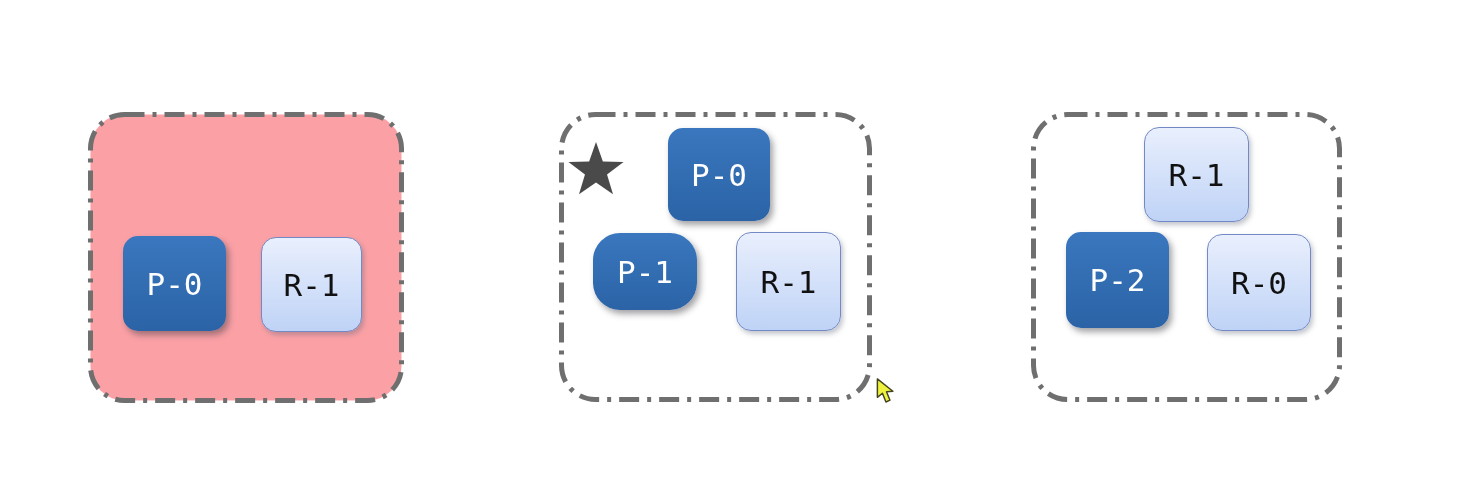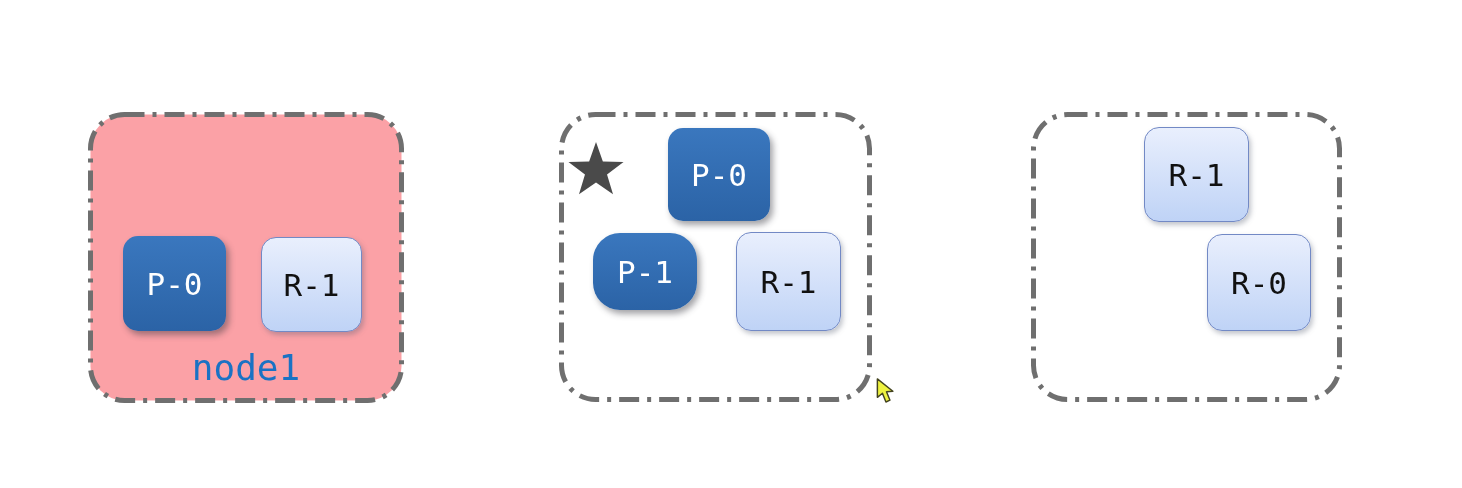--- a/index.html
+++ b/index.html
@@ -77,21 +77,20 @@
   <div class="node" style="left:88px; top:112px; width:316px; height:291px;">
     <svg class="node-border-svg" width="316" height="291" viewBox="0 0 316 291">
       <rect x="2.5" y="2.5" width="311" height="286" rx="34" fill="#fba1a6" stroke="#6f6f6f" stroke-width="5" stroke-dasharray="20 8 4 8"></rect>
     </svg>
     <div class="box process" style="left:35px; top:124px; width:103px; height:95px;">
       <span>P-0</span>
     </div>
     <div class="box resource" style="left:173px; top:125px; width:99px; height:93px;">
       <span>R-1</span>
     </div>
-    <div class="node-label">node1</div>
   </div>
 
   <div class="node" style="left:559px; top:112px; width:313px; height:290px;">
     <svg class="node-border-svg" width="313" height="290" viewBox="0 0 313 290">
       <rect x="2.5" y="2.5" width="308" height="285" rx="34" fill="none" stroke="#6f6f6f" stroke-width="5" stroke-dasharray="20 8 4 8"></rect>
     </svg>
     <svg class="star" viewBox="0 0 60 55" preserveAspectRatio="none">
       <polygon fill="#4a4a4a" points="30,0 37.1,20.3 58.5,20.7 41.4,33.7 47.6,54.3 30,42 12.4,54.3 18.6,33.7 1.5,20.7 22.9,20.3"></polygon>
     </svg>
     <div class="box process" style="left:109px; top:16px; width:102px; height:93px;">
@@ -105,20 +104,23 @@
     </div>
   </div>
 
   <div class="node" style="left:1031px; top:112px; width:311px; height:290px;">
     <svg class="node-border-svg" width="311" height="290" viewBox="0 0 311 290">
       <rect x="2.5" y="2.5" width="306" height="285" rx="34" fill="none" stroke="#6f6f6f" stroke-width="5" stroke-dasharray="20 8 4 8"></rect>
     </svg>
     <div class="box resource" style="left:113px; top:15px; width:103px; height:93px;">
       <span>R-1</span>
     </div>
+    <div class="box process" style="left:35px; top:120px; width:103px; height:96px;">
+      <span>P-2</span>
+    </div>
     <div class="box resource" style="left:176px; top:122px; width:102px; height:95px;align-items:center;">
       <span>R-0</span>
     </div>
   </div>
 
   <svg class="cursor" viewBox="0 0 20 24">
     <polygon fill="#eef23f" stroke="#44441f" stroke-width="1.3" stroke-linejoin="round" points="1,0.8 1,17.2 5.5,13.6 8.6,21.3 12.2,19.7 9.1,12.3 14.8,11.8"></polygon>
   </svg>
 
 </div>

